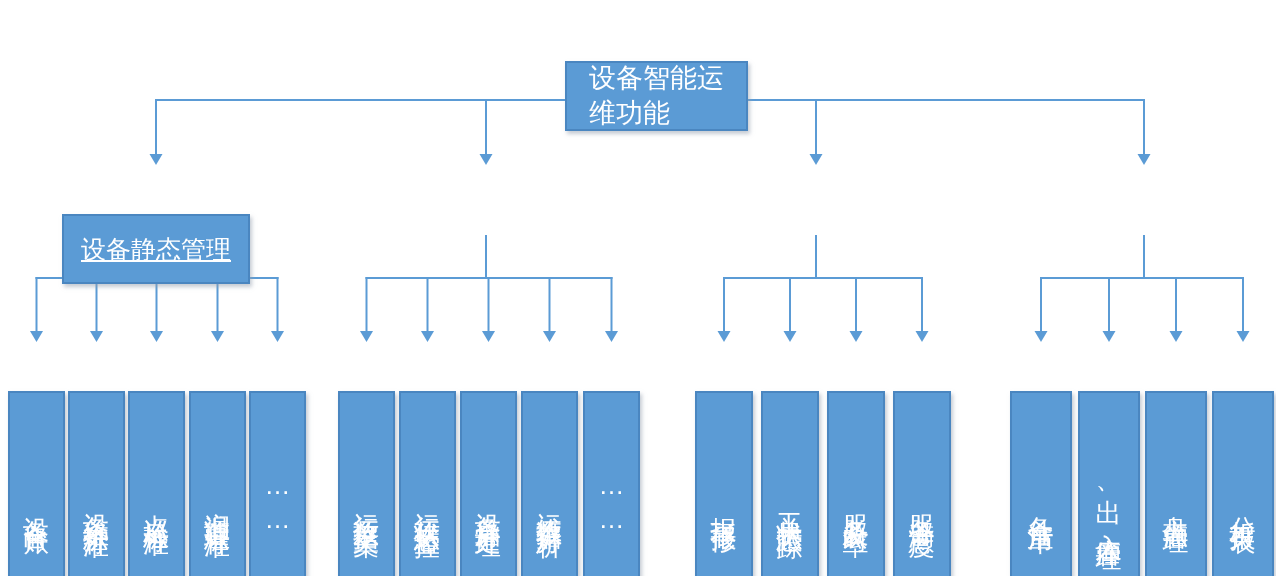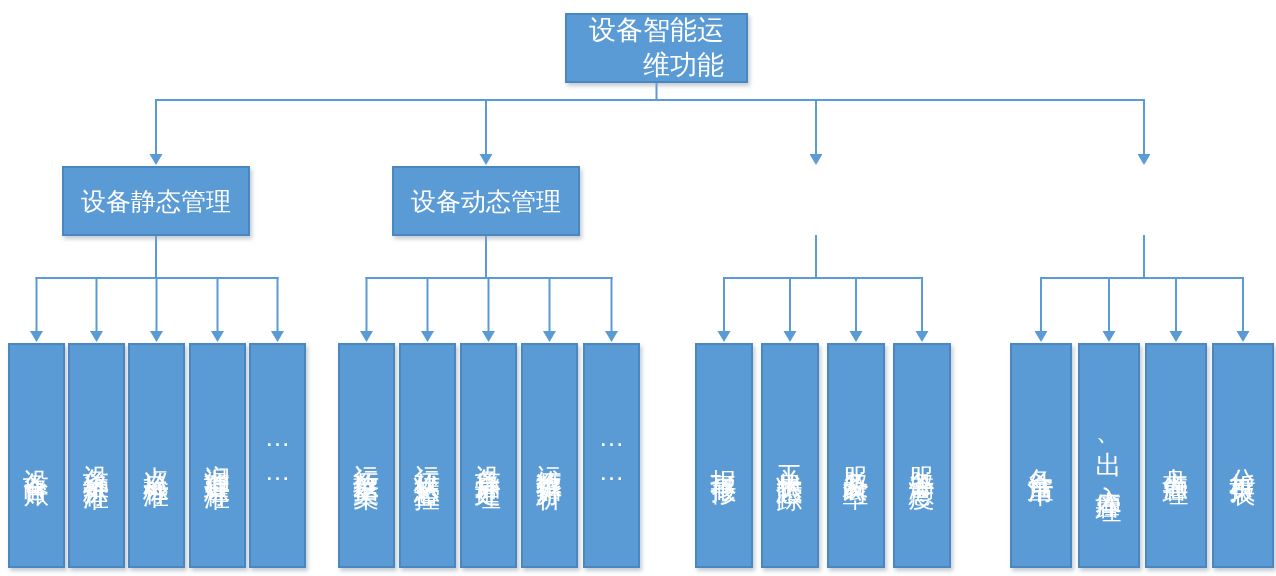--- a/index.html
+++ b/index.html
@@ -8,24 +8,25 @@
     font-family:"Liberation Sans","DejaVu Sans",sans-serif;overflow:hidden;
   }
   #connectors{position:absolute;left:0;top:0;width:1276px;height:576px;}
   .node{
     position:absolute;box-sizing:border-box;
     background:var(--node-fill,#5b9bd5);
     border:2px solid var(--node-border,#4a86c0);
     color:var(--node-text,#ffffff);
     display:flex;align-items:center;justify-content:center;
     box-shadow:2px 3px 4px rgba(150,160,175,0.55);
-    text-align:right;
+    text-align:left;
+    margin-top:48px;
   }
   .root{left:565px;top:13px;width:183px;height:70px;font-size:27px;line-height:1.3;white-space:pre-line;}
-  .branch{top:166px;width:188px;height:70px;font-size:25px;}
+  .branch{top:166px;width:188px;height:70px;font-size:25px;text-decoration:underline;}
   .leaf{top:343px;height:225px;font-size:26px;}
   .g1{width:57px;} .g2{width:57px;} .g3{width:58px;} .g4{width:62px;}
   .vtext{writing-mode:vertical-rl;text-orientation:upright;letter-spacing:4px;line-height:1;}
 </style>
 </head>
 <body>
 
 <div class="canvas" id="chart">
   <svg id="connectors" width="1276" height="576" viewBox="0 0 1276 576">
       <line x1="656.5" y1="83" x2="656.5" y2="100" stroke="#5b9bd5" stroke-width="2" stroke-linecap="square"></line>
@@ -81,21 +82,20 @@
       <line x1="1176" y1="278" x2="1176" y2="334" stroke="#5b9bd5" stroke-width="2" stroke-linecap="square"></line>
       <polygon points="1169.5,331 1182.5,331 1176,342" fill="#5b9bd5"></polygon>
       <line x1="1243" y1="278" x2="1243" y2="334" stroke="#5b9bd5" stroke-width="2" stroke-linecap="square"></line>
       <polygon points="1236.5,331 1249.5,331 1243,342" fill="#5b9bd5"></polygon>
     </svg>
 
   <div class="node root" id="n-root">设备智能运
 维功能</div>
 
   <div class="node branch" id="n-b0" style="left:62px">设备静态管理</div>
-  <div class="node branch" id="n-b1" style="left:392px">设备动态管理</div>
 
   <div class="node leaf g1" style="left:8px">
     <span class="vtext">设备台账</span>
     </div>
   <div class="node leaf g1" style="left:68px">
     <span class="vtext">设备维护标准</span>
     </div>
   <div class="node leaf g1" style="left:128px">
     <span class="vtext">点巡检标准</span>
     </div>

